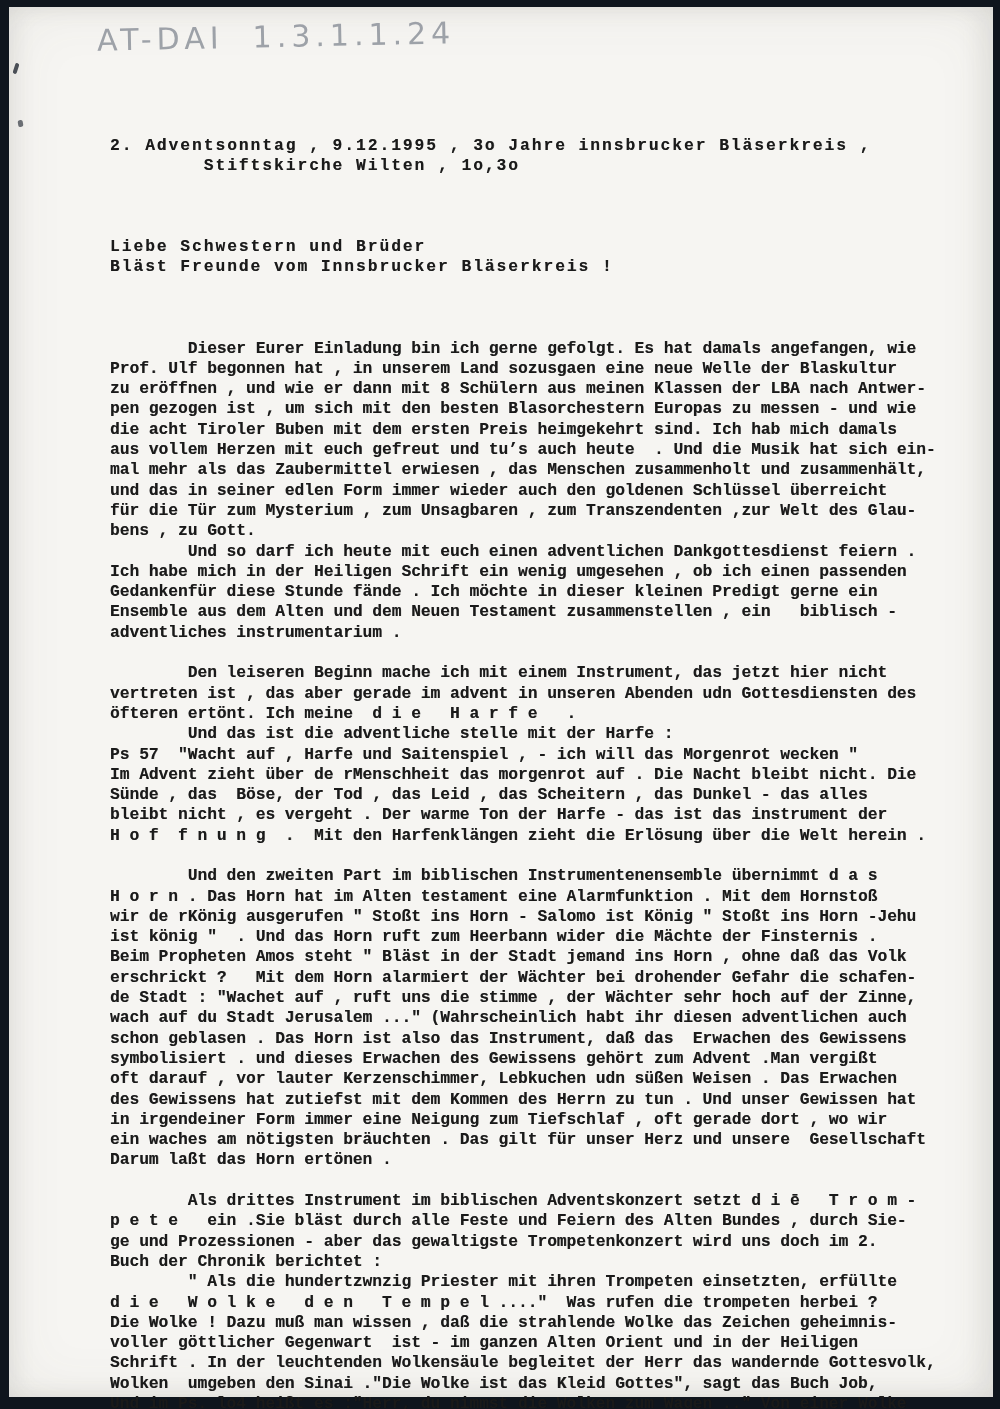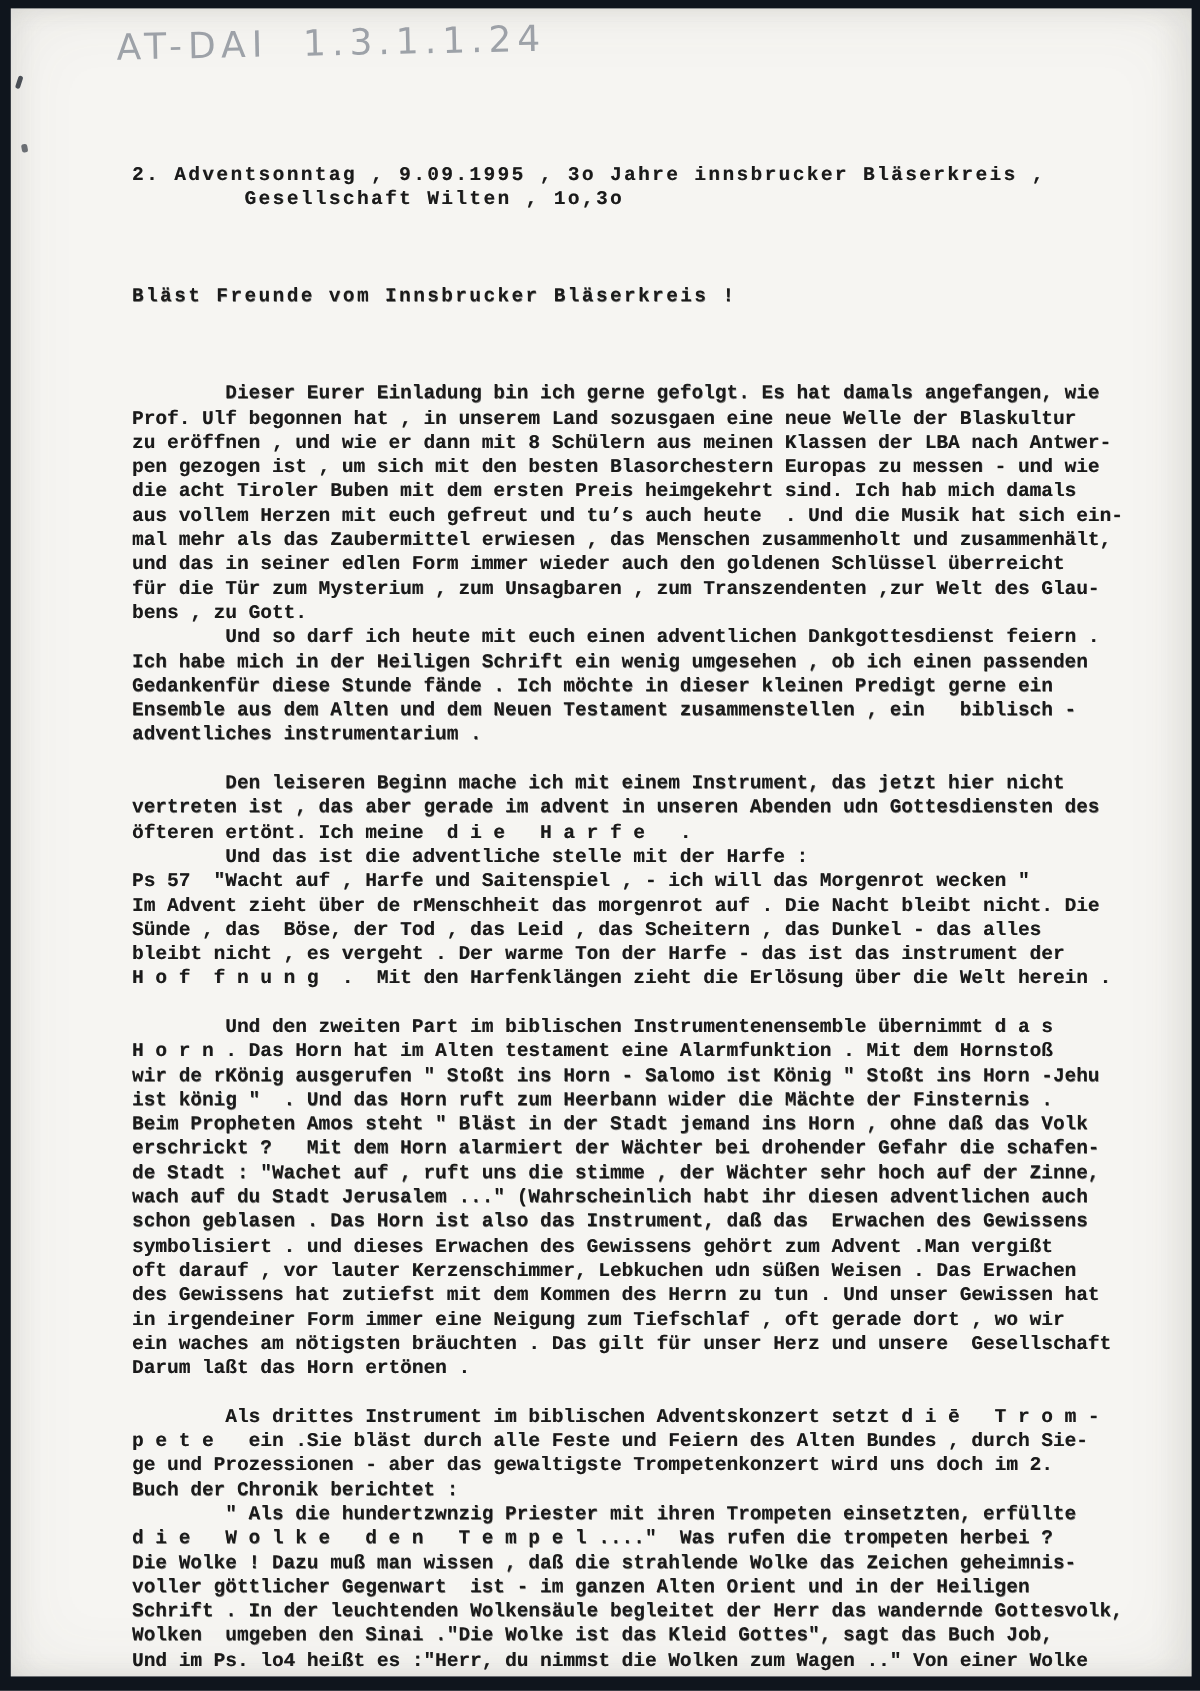--- a/index.html
+++ b/index.html
@@ -51,17 +51,17 @@
   .speck2 { left: 9px; top: 113px; width: 5px; height: 7px; transform: rotate(-10deg); opacity: .8; }
 </style>
 </head>
 <body>
 
 <div class="paper">
   <span class="speck speck1"></span>
   <span class="speck speck2"></span>
   <div class="annotation">AT-DAI  1.3.1.1.24</div>
   <div class="typescript">
-    <div class="block-title" id="title-block"><div class="typed-line">2. Adventsonntag , 9.09.1995 , 3o Jahre innsbrucker Bläserkreis ,</div><div class="typed-line">        Gesellschaft Wilten , 1o,3o</div></div>
-    <div class="block-salutation" id="salutation-block"><div class="typed-line">Bläst Freunde vom Innsbrucker Bläserkreis !</div></div>
+    <div class="block-title" id="title-block"><div class="typed-line">2. Adventsonntag , 9.12.1995 , 3o Jahre innsbrucker Bläserkreis ,</div><div class="typed-line">        Stiftskirche Wilten , 1o,3o</div></div>
+    <div class="block-salutation" id="salutation-block"><div class="typed-line">Liebe Schwestern und Brüder</div><div class="typed-line">Bläst Freunde vom Innsbrucker Bläserkreis !</div></div>
     <div class="block-body" id="body-block"><div class="typed-line">        Dieser Eurer Einladung bin ich gerne gefolgt. Es hat damals angefangen, wie</div><div class="typed-line">Prof. Ulf begonnen hat , in unserem Land sozusgaen eine neue Welle der Blaskultur</div><div class="typed-line">zu eröffnen , und wie er dann mit 8 Schülern aus meinen Klassen der LBA nach Antwer-</div><div class="typed-line">pen gezogen ist , um sich mit den besten Blasorchestern Europas zu messen - und wie</div><div class="typed-line">die acht Tiroler Buben mit dem ersten Preis heimgekehrt sind. Ich hab mich damals</div><div class="typed-line">aus vollem Herzen mit euch gefreut und tu’s auch heute  . Und die Musik hat sich ein-</div><div class="typed-line">mal mehr als das Zaubermittel erwiesen , das Menschen zusammenholt und zusammenhält,</div><div class="typed-line">und das in seiner edlen Form immer wieder auch den goldenen Schlüssel überreicht</div><div class="typed-line">für die Tür zum Mysterium , zum Unsagbaren , zum Transzendenten ,zur Welt des Glau-</div><div class="typed-line">bens , zu Gott.</div><div class="typed-line">        Und so darf ich heute mit euch einen adventlichen Dankgottesdienst feiern .</div><div class="typed-line">Ich habe mich in der Heiligen Schrift ein wenig umgesehen , ob ich einen passenden</div><div class="typed-line">Gedankenfür diese Stunde fände . Ich möchte in dieser kleinen Predigt gerne ein</div><div class="typed-line">Ensemble aus dem Alten und dem Neuen Testament zusammenstellen , ein   biblisch -</div><div class="typed-line">adventliches instrumentarium .</div><div class="typed-line"></div><div class="typed-line">        Den leiseren Beginn mache ich mit einem Instrument, das jetzt hier nicht</div><div class="typed-line">vertreten ist , das aber gerade im advent in unseren Abenden udn Gottesdiensten des</div><div class="typed-line">öfteren ertönt. Ich meine  d i e   H a r f e   .</div><div class="typed-line">        Und das ist die adventliche stelle mit der Harfe :</div><div class="typed-line">Ps 57  "Wacht auf , Harfe und Saitenspiel , - ich will das Morgenrot wecken "</div><div class="typed-line">Im Advent zieht über de rMenschheit das morgenrot auf . Die Nacht bleibt nicht. Die</div><div class="typed-line">Sünde , das  Böse, der Tod , das Leid , das Scheitern , das Dunkel - das alles</div><div class="typed-line">bleibt nicht , es vergeht . Der warme Ton der Harfe - das ist das instrument der</div><div class="typed-line">H o f  f n u n g  .  Mit den Harfenklängen zieht die Erlösung über die Welt herein .</div><div class="typed-line"></div><div class="typed-line">        Und den zweiten Part im biblischen Instrumentenensemble übernimmt d a s</div><div class="typed-line">H o r n . Das Horn hat im Alten testament eine Alarmfunktion . Mit dem Hornstoß</div><div class="typed-line">wir de rKönig ausgerufen " Stoßt ins Horn - Salomo ist König " Stoßt ins Horn -Jehu</div><div class="typed-line">ist könig "  . Und das Horn ruft zum Heerbann wider die Mächte der Finsternis .</div><div class="typed-line">Beim Propheten Amos steht " Bläst in der Stadt jemand ins Horn , ohne daß das Volk</div><div class="typed-line">erschrickt ?   Mit dem Horn alarmiert der Wächter bei drohender Gefahr die schafen-</div><div class="typed-line">de Stadt : "Wachet auf , ruft uns die stimme , der Wächter sehr hoch auf der Zinne,</div><div class="typed-line">wach auf du Stadt Jerusalem ..." (Wahrscheinlich habt ihr diesen adventlichen auch</div><div class="typed-line">schon geblasen . Das Horn ist also das Instrument, daß das  Erwachen des Gewissens</div><div class="typed-line">symbolisiert . und dieses Erwachen des Gewissens gehört zum Advent .Man vergißt</div><div class="typed-line">oft darauf , vor lauter Kerzenschimmer, Lebkuchen udn süßen Weisen . Das Erwachen</div><div class="typed-line">des Gewissens hat zutiefst mit dem Kommen des Herrn zu tun . Und unser Gewissen hat</div><div class="typed-line">in irgendeiner Form immer eine Neigung zum Tiefschlaf , oft gerade dort , wo wir</div><div class="typed-line">ein waches am nötigsten bräuchten . Das gilt für unser Herz und unsere  Gesellschaft</div><div class="typed-line">Darum laßt das Horn ertönen .</div><div class="typed-line"></div><div class="typed-line">        Als drittes Instrument im biblischen Adventskonzert setzt d i ē   T r o m -</div><div class="typed-line">p e t e   ein .Sie bläst durch alle Feste und Feiern des Alten Bundes , durch Sie-</div><div class="typed-line">ge und Prozessionen - aber das gewaltigste Trompetenkonzert wird uns doch im 2.</div><div class="typed-line">Buch der Chronik berichtet :</div><div class="typed-line">        " Als die hundertzwnzig Priester mit ihren Trompeten einsetzten, erfüllte</div><div class="typed-line">d i e   W o l k e   d e n   T e m p e l ...."  Was rufen die trompeten herbei ?</div><div class="typed-line">Die Wolke ! Dazu muß man wissen , daß die strahlende Wolke das Zeichen geheimnis-</div><div class="typed-line">voller göttlicher Gegenwart  ist - im ganzen Alten Orient und in der Heiligen</div><div class="typed-line">Schrift . In der leuchtenden Wolkensäule begleitet der Herr das wandernde Gottesvolk,</div><div class="typed-line">Wolken  umgeben den Sinai ."Die Wolke ist das Kleid Gottes", sagt das Buch Job,</div><div class="typed-line">Und im Ps. lo4 heißt es :"Herr, du nimmst die Wolken zum Wagen .." Von einer Wolke</div></div>
   </div>
 </div>
 
 </body></html>

